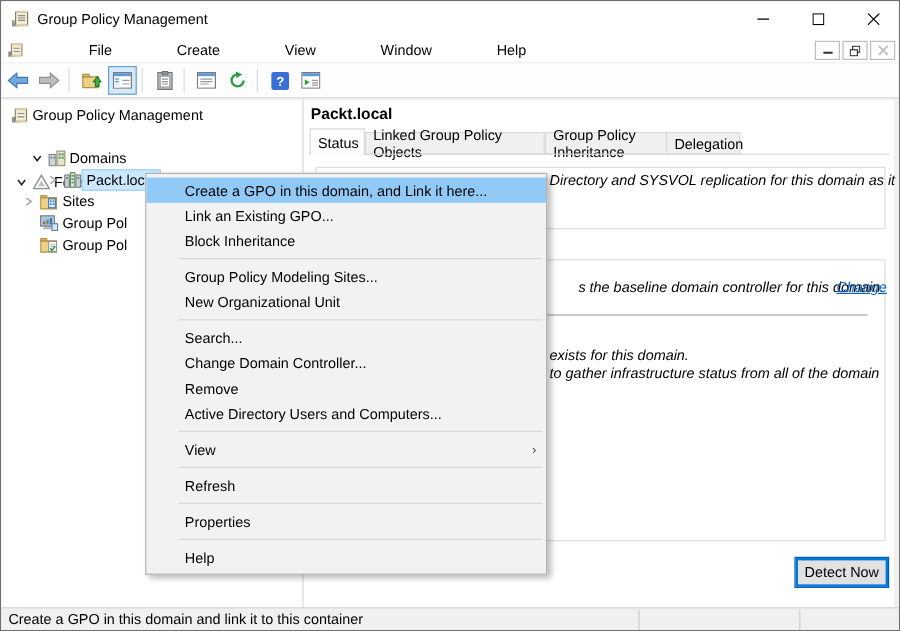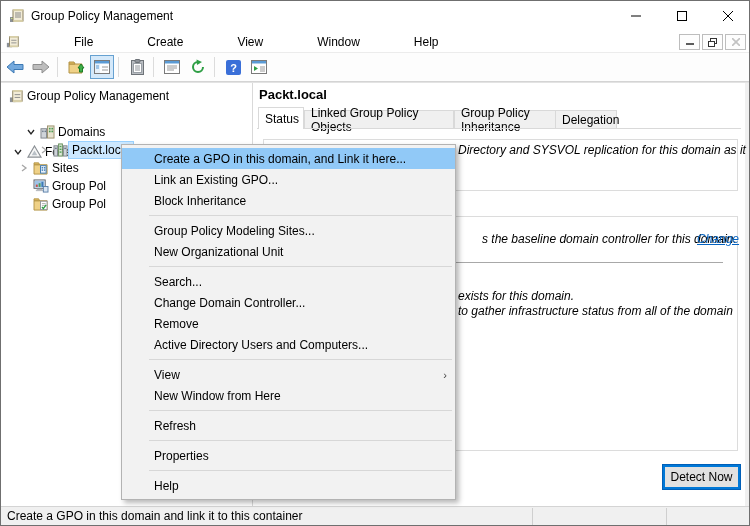--- a/index.html
+++ b/index.html
@@ -387,23 +387,20 @@
     </div>
     <div class="ctx-item">
       <span>Active Directory Users and Computers...</span>
     </div>
     <div class="ctx-sep"></div>
     <div class="ctx-item">
       <span>View</span>
       <span class="grow"></span>
       <span class="submenu-arrow">›</span>
     </div>
-    <div class="ctx-item">
-      <span>New Window from Here</span>
-    </div>
     <div class="ctx-sep"></div>
     <div class="ctx-item">
       <span>Refresh</span>
     </div>
     <div class="ctx-sep"></div>
     <div class="ctx-item">
       <span>Properties</span>
     </div>
     <div class="ctx-sep"></div>
     <div class="ctx-item">

